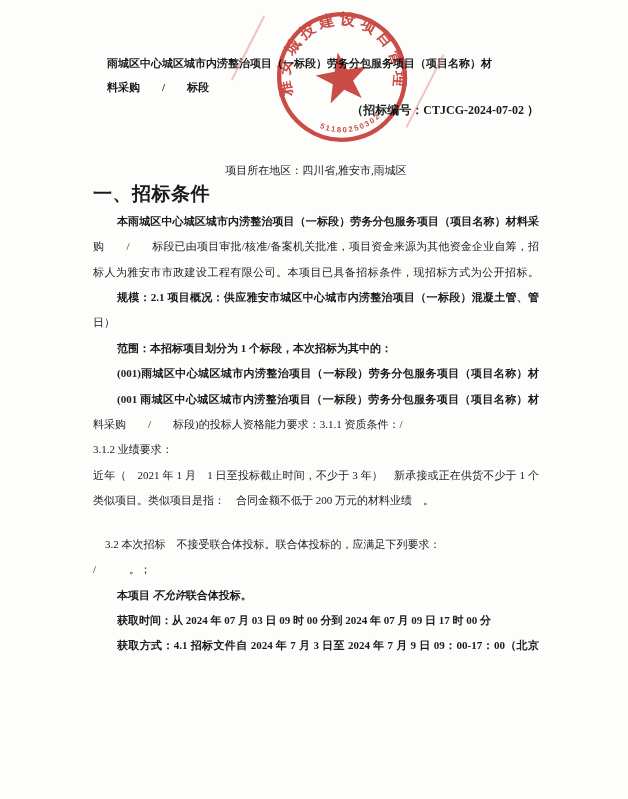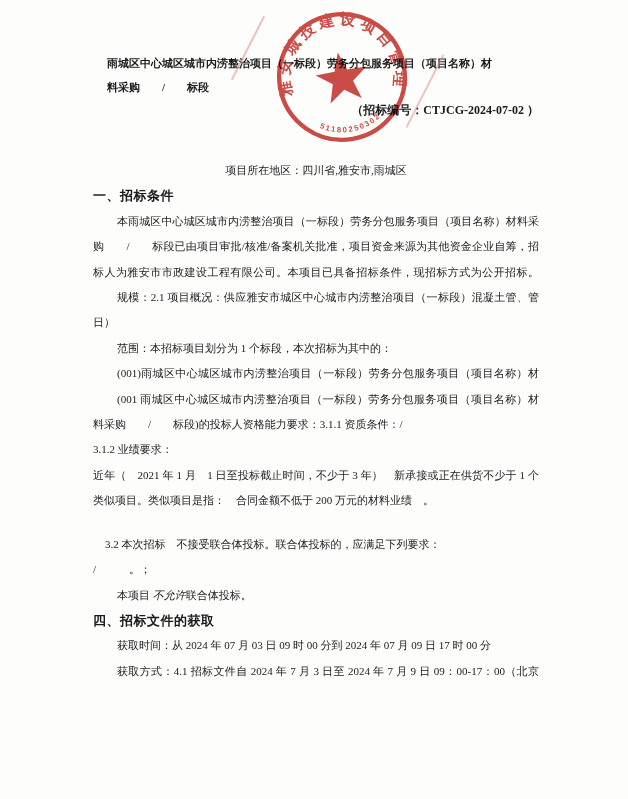--- a/index.html
+++ b/index.html
@@ -19,26 +19,26 @@
   .bid {
     font-size:12px; line-height:23px; font-weight:600;
     text-align:right; white-space:nowrap;
   }
   .ln {
     font-size:11px; line-height:25.4px;
     text-justify:inter-character;
   }
   .loc { margin-top:36px;text-align:center; }
   .hd {
-    margin:0; font-family:Liberation Serif, serif;
-    font-weight:bold; font-size:13px; line-height:25.4px;
+    margin:0; font-family:Liberation Mono, monospace;
+    font-weight:bold; font-size:19px; line-height:25.4px;
     letter-spacing:0.5px;
   }
   .just { text-align:justify; text-align-last:justify; }
-  .ind2 { text-indent:24px; }
+  .ind2 { text-indent:24px;font-weight:bold; }
   .ind1 { text-indent:12px; }
   .gap18 { margin-top:18px; }
   .it { font-style:italic; }
   .seal {
     position:absolute; left:269px; top:4px; width:146px; height:146px;
     mix-blend-mode:multiply; opacity:0.88;
     pointer-events:none;
   }
   .artifact {
     position:absolute; width:2px;
@@ -72,21 +72,20 @@
 
     <div class="ln ind2 just">(001 雨城区中心城区城市内涝整治项目（一标段）劳务分包服务项目（项目名称）材</div>
     <div class="ln">料采购　　/　　标段)的投标人资格能力要求：3.1.1 资质条件：/</div>
     <div class="ln">3.1.2 业绩要求：</div>
     <div class="ln just">近年（　2021 年 1 月　1 日至投标截止时间，不少于 3 年）　新承接或正在供货不少于 1 个</div>
     <div class="ln">类似项目。类似项目是指：　合同金额不低于 200 万元的材料业绩　。</div>
     <div class="ln ind1 gap18">3.2 本次招标　不接受联合体投标。联合体投标的，应满足下列要求：</div>
     <div class="ln">/　　　。；</div>
     <div class="ln ind2"><span>本项目 </span><span class="it">不允许</span><span>联合体投标。</span></div>
 
-    <div class="hd">四、招标文件的获取</div>
     <div class="ln ind2">获取时间：从 2024 年 07 月 03 日  09 时 00 分到 2024 年 07 月 09 日  17 时 00 分</div>
     <div class="ln ind2 just">获取方式：4.1 招标文件自 2024 年 7 月 3 日至 2024 年 7 月 9 日 09：00-17：00（北京</div>
   </div>
 
   <div class="artifact art1"></div>
   <div class="artifact art2"></div>
 
   <svg class="seal" viewBox="0 0 200 200" aria-hidden="true">
     <defs>
       <path id="arcTop" d="M 30.5,118.6 A 72,72 0 1 1 169.5,118.6"></path>

